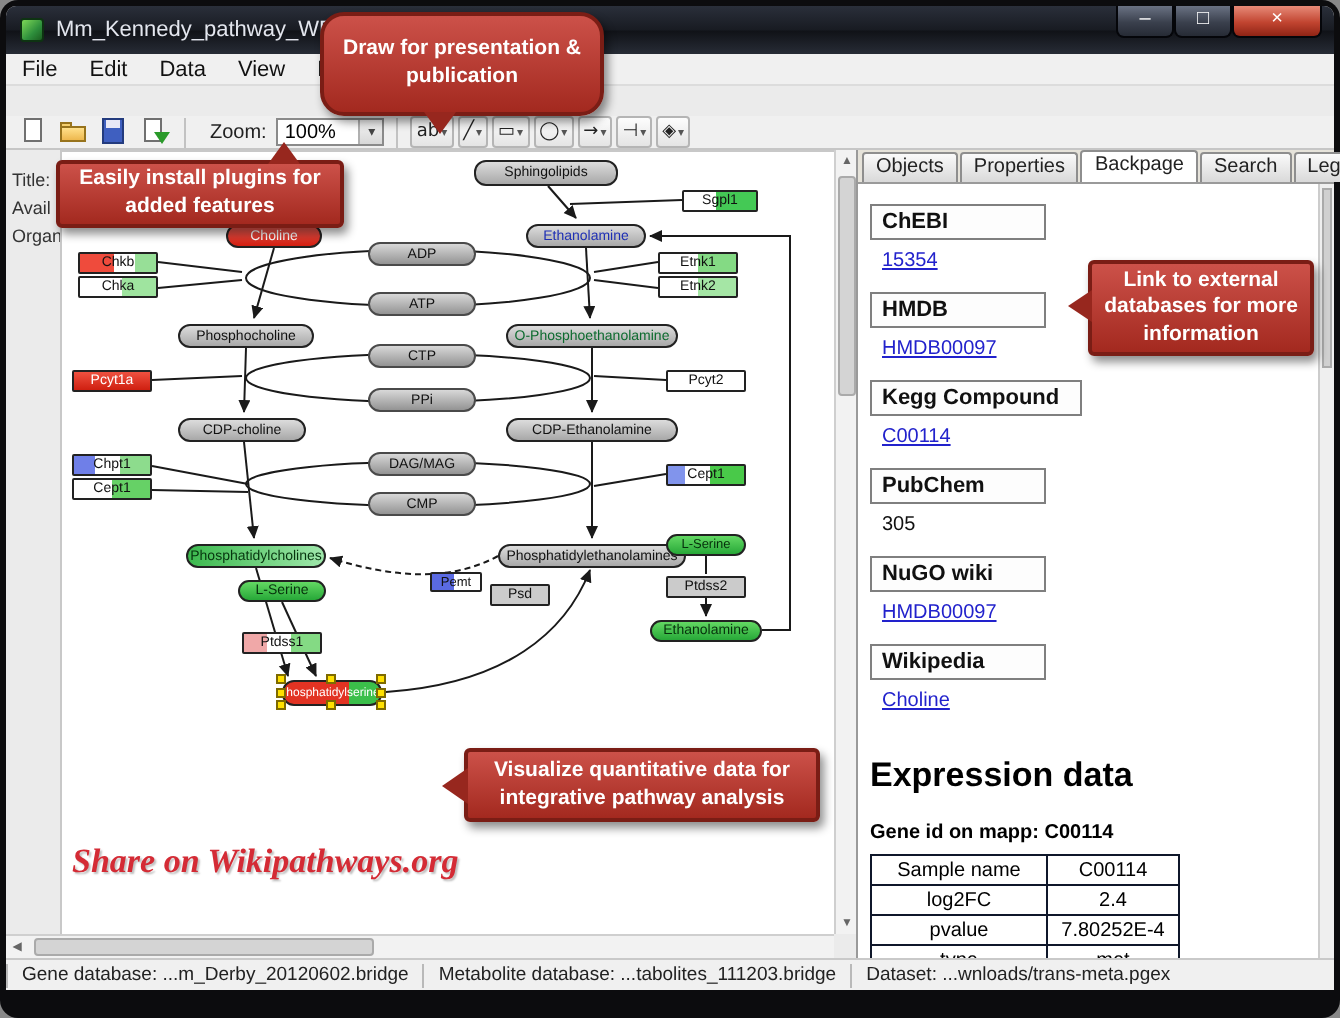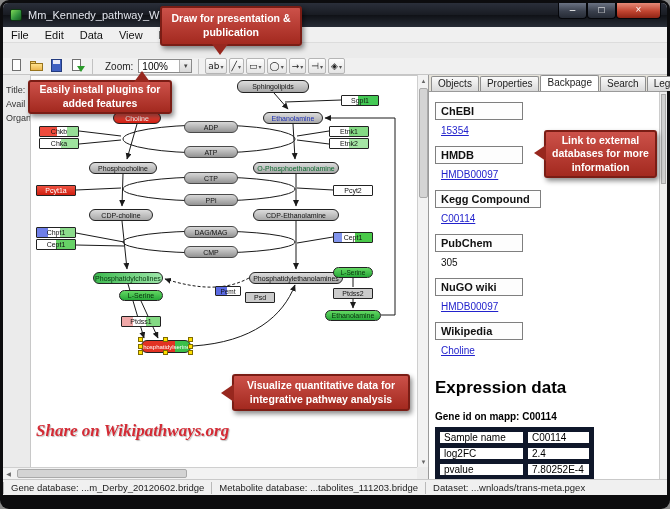--- a/index.html
+++ b/index.html
@@ -87,37 +87,37 @@
   #bp-content { position:absolute; left:0; top:17px; right:8px; bottom:0; background:#fff; overflow:hidden; padding:2px 0 0 2px; }
   .header-box { display:inline-block; border:1px solid #7f7f7f; background:#fdfdfd; padding:2px 10px 2px 5px;
     min-width:88px; font-weight:bold; font-size:11px; color:#111; margin:10px 0 0 4px; }
   .header-box.first { margin-top:8px; }
   .bp-val { font-size:10px; margin:5px 0 0 10px; }
   .bp-link { color:#2222cc; text-decoration:underline; display:block; cursor:pointer; }
   .bp-plain { color:#111; display:block; }
   #exp-title { font-size:17px; font-weight:bold; margin:22px 0 0 4px; }
   #exp-geneid { font-size:10px; font-weight:bold; margin:13px 0 0 4px; }
   #exp-table { border-collapse:collapse; margin:5px 0 0 4px; }
-  #exp-table td { border:5px solid #0f172a; font-size:10px; text-align:left; height:15px; padding:0 4px; background:#fff; }
+  #exp-table td { border:1px solid #0f172a; font-size:10px; text-align:center; height:15px; padding:0 4px; background:#fff; }
   #exp-table td:first-child { width:88px; }
   #exp-table td:last-child { width:66px; }
   #side-scroll { position:absolute; right:0; top:17px; width:8px; bottom:0; background:#efefef; border-left:1px solid #ccc; }
   #side-thumb { position:absolute; left:1px; top:2px; width:5px; height:90px; background:#d0d0d0; border:1px solid #aaa; }
 
   
   #statusbar { position:absolute; left:0; top:476px; width:664px; height:16px; background:#f0f0f0;
     border-top:1px solid #c9c9c9; display:flex; align-items:center; }
   .seg { font-size:9.5px; color:#222; border-left:1px solid #b9b9b9; padding:0 7px; height:12px; line-height:12px; white-space:nowrap; }
 
   
   .callout { position:absolute; z-index:60; background:linear-gradient(180deg,#cc5149,#a3291f);
     border:2px solid #7a1d15; color:#fff; font-weight:bold; font-size:10.5px; line-height:1.3; text-align:center;
     padding:3px 6px; border-radius:3px; box-shadow:2px 3px 5px rgba(0,0,0,0.45);
     display:flex; align-items:center; justify-content:center; }
-  #callout-top { left:160px; top:6px; width:142px; height:40px; }
+  #callout-top { left:160px; top:6px; width:142px; height:52px;border-radius:12px; }
   #callout-left { left:28px; top:80px; width:144px; height:34px; }
   #callout-right { left:544px; top:130px; width:113px; height:48px; }
   #callout-viz { left:232px; top:374px; width:178px; height:37px; }
   .pt { position:absolute; width:0; height:0; }
   .pt-down { bottom:-11px; left:50px; border-left:8px solid transparent; border-right:8px solid transparent; border-top:11px solid #97271e; }
   .pt-up { top:-11px; left:104px; border-left:8px solid transparent; border-right:8px solid transparent; border-bottom:11px solid #97271e; }
   .pt-left { left:-12px; top:13px; border-top:8px solid transparent; border-bottom:8px solid transparent; border-right:12px solid #97271e; }
   .pt-left2 { left:-13px; top:8px; border-top:9px solid transparent; border-bottom:9px solid transparent; border-right:13px solid #97271e; }
   #share-text { position:absolute; left:36px; top:421px; z-index:40; font-family:"Liberation Serif","DejaVu Serif",serif;
     font-style:italic; font-weight:bold; font-size:17px; color:#d42b35; text-shadow:1px 1px 1px rgba(0,0,0,0.25); white-space:nowrap; }

